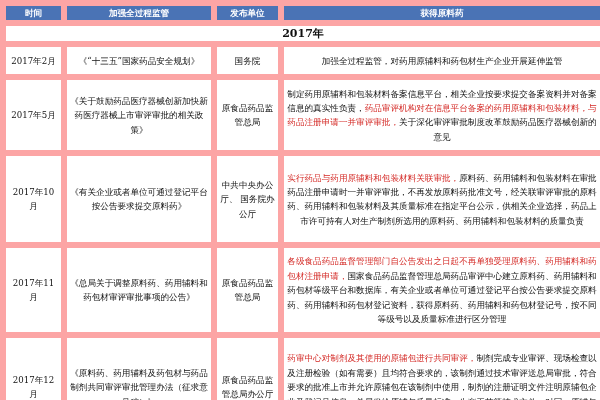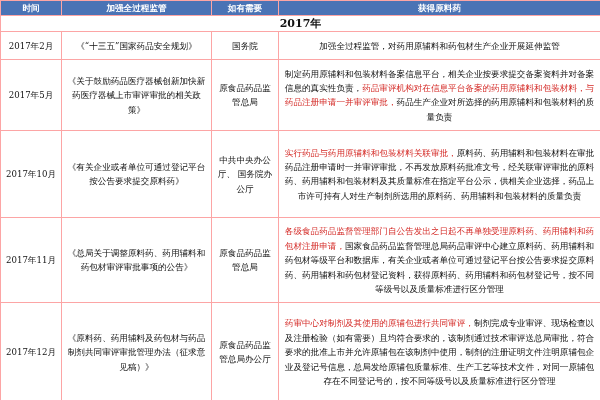--- a/index.html
+++ b/index.html
@@ -4,21 +4,21 @@
 <style>
   html, body { margin: 0; padding: 0; background: #ffffff; }
   body { width: 600px; height: 400px; overflow: hidden; font-family: "DejaVu Serif", "Liberation Serif", serif; }
   table.policy {
     border-collapse: collapse;
     width: 600px;
     table-layout: fixed;
     color: #111;
   }
   table.policy td, table.policy th {
-    border: 1px solid #fca5a5;
+    border: 6px solid #fca5a5;
     padding: 0 3px;
     vertical-align: middle;
     font-size: 8.6px;
     line-height: 14.4px;
     text-align: center;
     overflow: hidden;
   }
   thead th {
     background: #4a73b5;
     color: #ffffff;
@@ -51,21 +51,21 @@
   <colgroup>
     <col style="width:61px">
     <col style="width:150px">
     <col style="width:67px">
     <col style="width:322px">
   </colgroup>
   <thead>
     <tr>
       <th>时间</th>
       <th>加强全过程监管</th>
-      <th>如有需要</th>
+      <th>发布单位</th>
       <th>获得原料药</th>
     </tr>
   </thead>
   <tbody>
     <tr class="year-row">
       <td colspan="4">2017年</td>
     </tr>
 
     <tr class="r1">
       <td class="col-date">2017年2月</td>
@@ -73,21 +73,21 @@
       <td>国务院</td>
       <td class="col-content">
         <span>加强全过程监管，对药用原辅料和药包材生产企业开展延伸监管</span>
       </td>
     </tr>
 
     <tr class="r2">
       <td class="col-date">2017年5月</td>
       <td>《关于鼓励药品医疗器械创新加快新药医疗器械上市审评审批的相关政策》</td>
       <td>原食品药品监管总局</td>
-      <td class="col-content"><span>制定药用原辅料和包装材料备案信息平台，相关企业按要求提交备案资料并对备案信息的真实性负责，</span><span class="red">药品审评机构对在信息平台备案的药用原辅料和包装材料，与药品注册申请一并审评审批，</span><span>药品生产企业对所选择的药用原辅料和包装材料的质量负责</span></td>
+      <td class="col-content"><span>制定药用原辅料和包装材料备案信息平台，相关企业按要求提交备案资料并对备案信息的真实性负责，</span><span class="red">药品审评机构对在信息平台备案的药用原辅料和包装材料，与药品注册申请一并审评审批，</span><span>关于深化审评审批制度改革鼓励药品医疗器械创新的意见</span></td>
     </tr>
 
     <tr class="r3">
       <td class="col-date">2017年10月</td>
       <td>《有关企业或者单位可通过登记平台按公告要求提交原料药》</td>
       <td>中共中央办公厅、 国务院办公厅</td>
       <td class="col-content"><span class="red">实行药品与药用原辅料和包装材料关联审批，</span><span>原料药、药用辅料和包装材料在审批药品注册申请时一并审评审批，不再发放原料药批准文号，经关联审评审批的原料药、药用辅料和包装材料及其质量标准在指定平台公示，供相关企业选择，药品上市许可持有人对生产制剂所选用的原料药、药用辅料和包装材料的质量负责</span></td>
     </tr>
 
     <tr class="r4">

